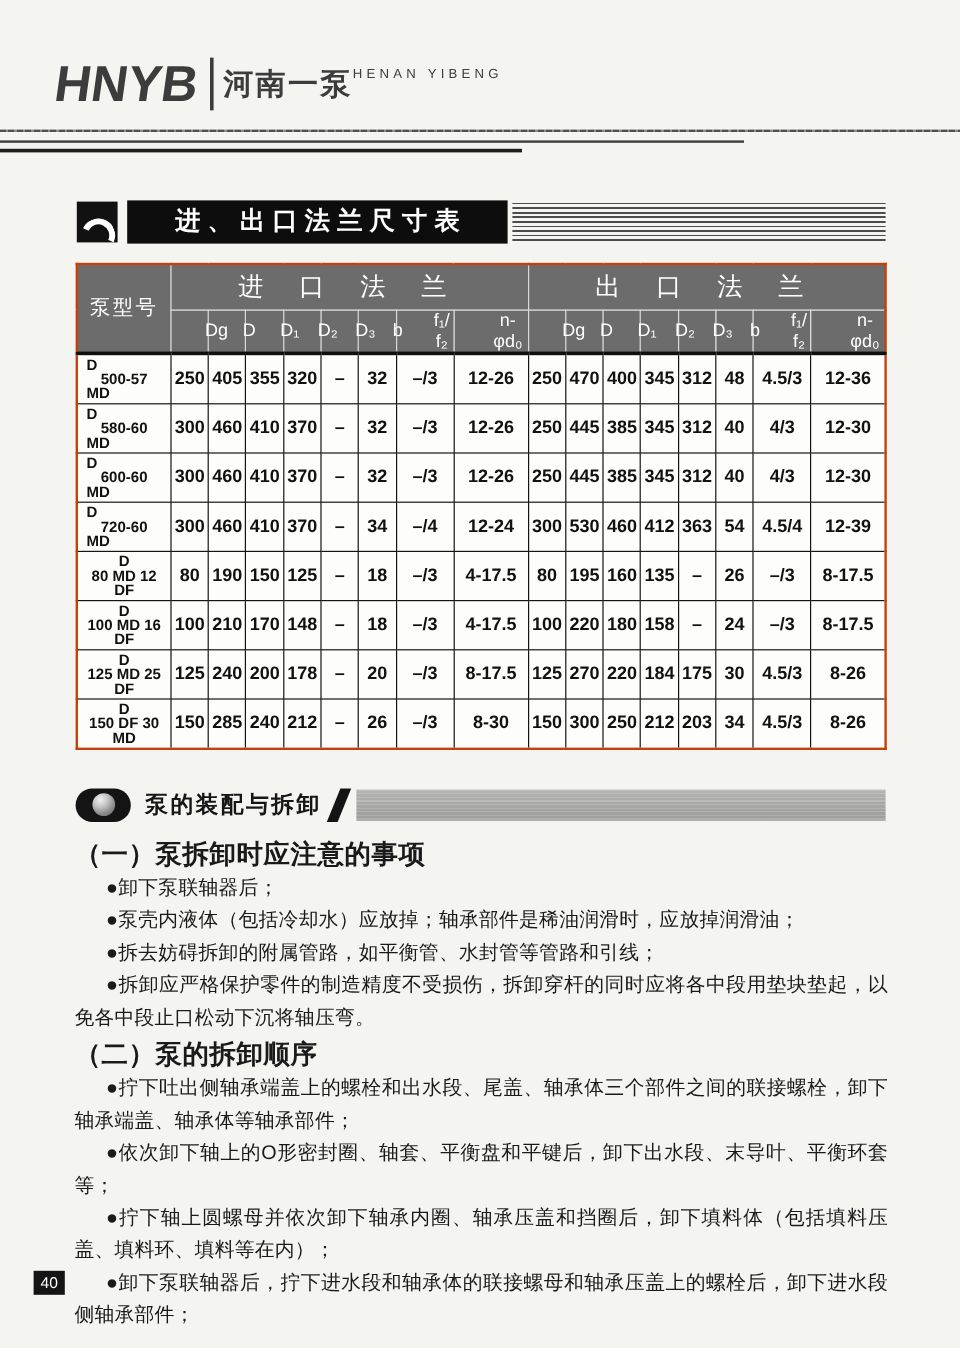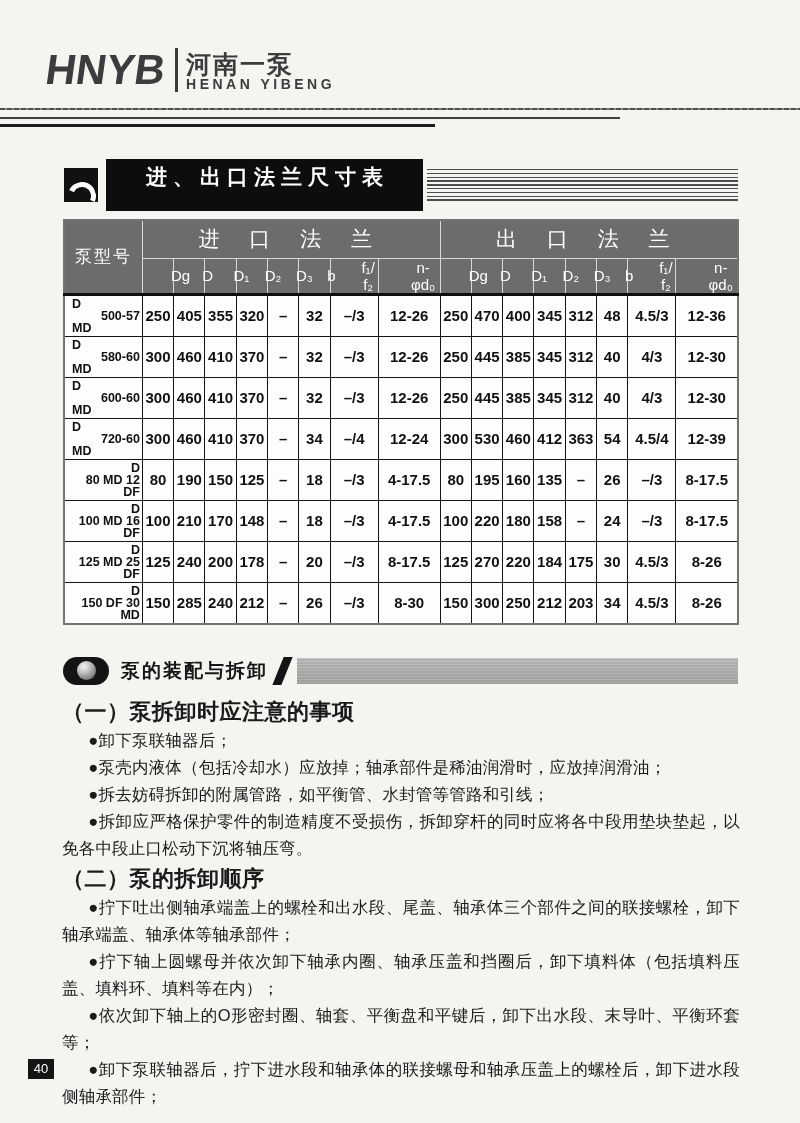--- a/index.html
+++ b/index.html
@@ -14,69 +14,69 @@
   }
   
   .masthead { padding-top:44px; }
   .logo-row { display:flex; align-items:center; margin-left:46px; height:52px; }
   .logo-hnyb {
     font-size:42px; font-weight:900; color:#3c3c3c;
     letter-spacing:0px; transform:skewX(-8deg);
     font-family:"Liberation Sans",sans-serif;
   }
   .logo-divider { width:3px; height:44px; background:#3c3c3c; margin:0 8px 0 10px; }
-  .logo-right { display:flex; flex-direction:column; justify-content:center; }
+  .logo-right { display:flex; justify-content:center; }
   .brand-cn { font-size:25px; font-weight:bold; color:#3c3c3c; letter-spacing:2px; line-height:28px;}
-  .brand-en { font-size:14px; font-weight:bold; color:#3c3c3c; letter-spacing:3.5px; line-height:13px; }
+  .brand-en { font-size:11px; font-weight:normal; color:#3c3c3c; letter-spacing:3.5px; line-height:13px; }
   .rule { background:#4a4a4a; }
   .rule1 { margin-top:12px; height:2px; width:100%;
     background:repeating-linear-gradient(90deg,#4f4f4f 0 5px,#8a8a8a 5px 7px); }
   .rule2 { margin-top:7px; height:2px; width:620px; background:#3f3f3f; }
   .rule3 { margin-top:5px; height:3px; width:435px; background:#1d1d1d; }
 
   
   .title-row { display:flex; align-items:center; margin:40px 62px 0 64px; height:36px; }
   .corner-icon { width:34px; height:34px; background:#111; position:relative; overflow:hidden; flex:0 0 auto; }
   .corner-icon::after {
     content:""; position:absolute; left:4px; bottom:-8px;
     width:18px; height:18px; border-radius:50%;
     border:5px solid #fff;
     border-bottom-color:transparent; border-left-color:transparent;
     transform:rotate(-20deg);
   }
   .title-bar {
     margin-left:8px; background:#0d0d0d; color:#fff;
     font-size:21px; font-weight:bold; letter-spacing:6px;
-    height:52px; line-height:36px; padding:0 34px 0 40px;
+    height:36px; line-height:36px; padding:0 34px 0 40px;
     flex:0 0 auto; white-space:nowrap;
   }
   .speed-lines {
     flex:1 1 auto; height:33px; margin-left:4px;
     background:repeating-linear-gradient(to bottom,#4c4c4c 0 1.4px,transparent 1.4px 3.8px);
   }
 
   
   .tbl-wrap { margin:16px 61px 0 63px; }
   table { width:100%; border-collapse:collapse; table-layout:fixed; background:#fdfdfc; }
-  table { border:2px solid #737373; }
+  table { border:2px solid #c2410c; }
   thead th {
     background:#6c6c6c; color:#fff; font-weight:normal;
     border:1px solid #d9d9d9; vertical-align:middle;
   }
   thead tr.grp th { height:38px; font-size:21px; letter-spacing:12px; }
   thead tr.grp th.model-h { font-size:17px; letter-spacing:2px; }
   thead tr.sub th { height:31px; font-size:15px; letter-spacing:0;padding-left:28px; }
   tbody td {
     border:1.6px solid #141414; text-align:center; vertical-align:middle;
     height:36px; font-size:15px; font-weight:600; color:#111;
     padding:0 1px; letter-spacing:0;
   }
   tbody tr:first-child td { border-top:3px solid #0f0f0f; }
   td.model { font-size:12.5px; font-weight:600; line-height:12px; padding:2px 2px; }
-  td.model .m1,.m2,.m3 { display:block; text-align:right; }
+  td.model .m1,.m2,.m3 { display:block; text-align:center; }
   tbody tr:nth-child(-n+4) td.model .m1,
   tbody tr:nth-child(-n+4) td.model .m3 { text-align:left; padding-left:5px; }
 
   
   .asm-bar { display:flex; align-items:center; margin:32px 62px 0 63px; height:28px; }
   .asm-cap {
     width:46px; height:28px; background:#141414; border-radius:14px;
     display:flex; align-items:center; justify-content:center; flex:0 0 auto;
   }
   .asm-sphere {
@@ -375,18 +375,18 @@
 </div>
 
 <div class="content" id="content-blocks">
     <div class="blk-heading">（一）泵拆卸时应注意的事项</div>
     <div class="blk-bullet">●卸下泵联轴器后；</div>
     <div class="blk-bullet">●泵壳内液体（包括冷却水）应放掉；轴承部件是稀油润滑时，应放掉润滑油；</div>
     <div class="blk-bullet">●拆去妨碍拆卸的附属管路，如平衡管、水封管等管路和引线；</div>
     <div class="blk-bullet">●拆卸应严格保护零件的制造精度不受损伤，拆卸穿杆的同时应将各中段用垫块垫起，以免各中段止口松动下沉将轴压弯。</div>
     <div class="blk-heading">（二）泵的拆卸顺序</div>
     <div class="blk-bullet">●拧下吐出侧轴承端盖上的螺栓和出水段、尾盖、轴承体三个部件之间的联接螺栓，卸下轴承端盖、轴承体等轴承部件；</div>
+    <div class="blk-bullet">●依次卸下轴上的O形密封圈、轴套、平衡盘和平键后，卸下出水段、末导叶、平衡环套等；</div>
     <div class="blk-bullet">●拧下轴上圆螺母并依次卸下轴承内圈、轴承压盖和挡圈后，卸下填料体（包括填料压盖、填料环、填料等在内）；</div>
-    <div class="blk-bullet">●依次卸下轴上的O形密封圈、轴套、平衡盘和平键后，卸下出水段、末导叶、平衡环套等；</div>
     <div class="blk-bullet">●卸下泵联轴器后，拧下进水段和轴承体的联接螺母和轴承压盖上的螺栓后，卸下进水段侧轴承部件；</div>
   </div>
 
 <div class="page-num">40</div>
 
 </body></html>

